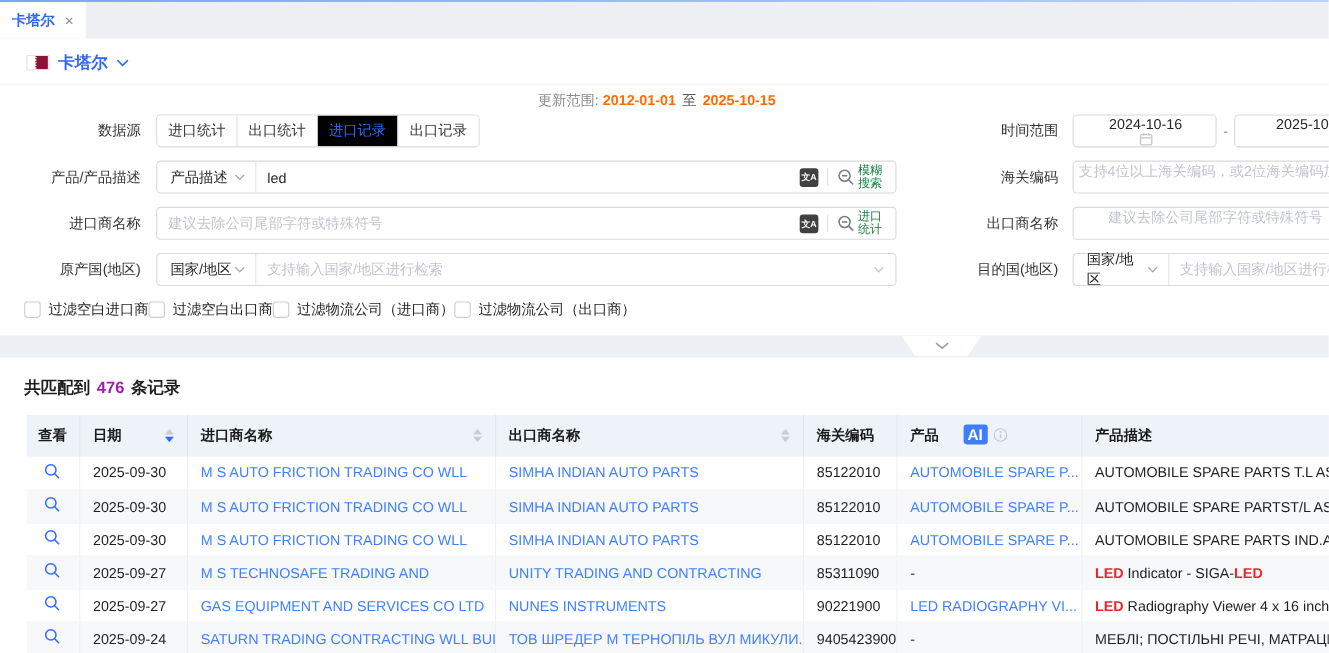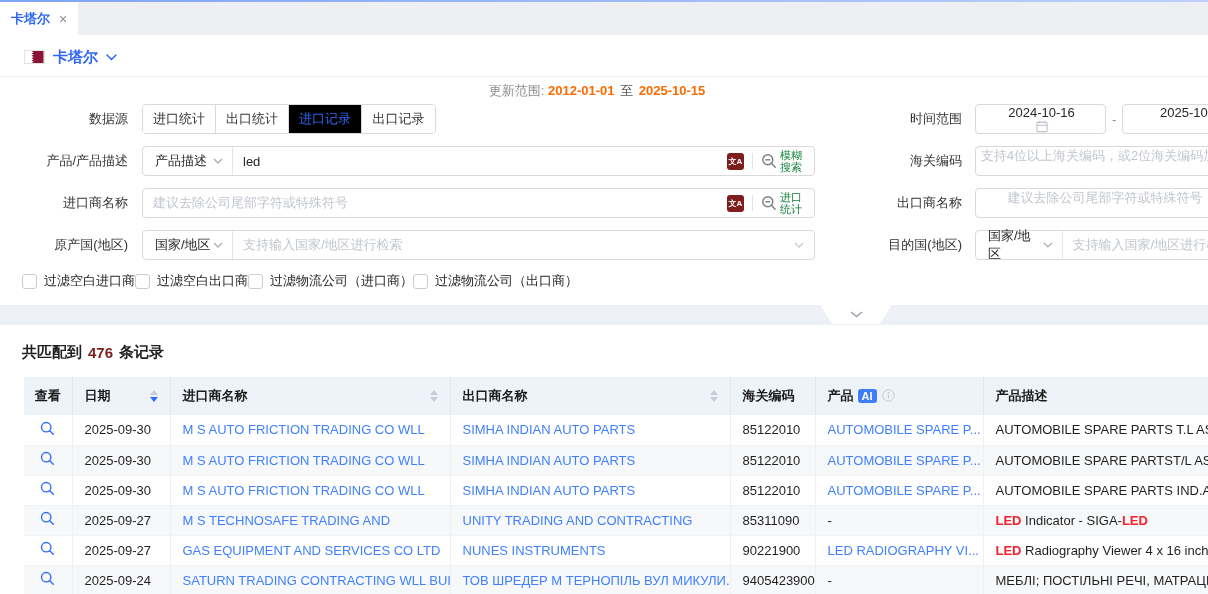--- a/index.html
+++ b/index.html
@@ -38,21 +38,21 @@
   .btn.active { background:#000000; color:#2f66f5; }
 
   .input, .compound { height:30px; border:1px solid #d9d9d9; border-radius:4px; background:#fff; display:flex; align-items:center; }
   .input { padding:0 10px;flex-direction:column; }
   .compound { padding:0; align-items:stretch; }
   .compound .sel { width:90px; display:flex; align-items:center; justify-content:space-between; padding:0 9px 0 12px; border-right:1px solid #e3e5e9; color:#262626; cursor:pointer; }
   .compound .inp-area { flex:1 1 auto; display:flex; align-items:center; padding:0 10px; overflow:hidden; }
   .placeholder { color:#c1c5cd; white-space:nowrap; overflow:hidden; }
   .value { color:#262626; white-space:nowrap; }
   .suffix { display:flex; align-items:center; gap:8px; padding:0 10px 0 6px; }
-  .trans-icon { width:17px; height:17px; background:#7f1d1d; border-radius:3px; color:#fff; font-size:8px; font-weight:bold; display:flex; align-items:center; justify-content:center; cursor:pointer; }
+  .trans-icon { width:17px; height:17px; background:#404040; border-radius:3px; color:#fff; font-size:8px; font-weight:bold; display:flex; align-items:center; justify-content:center; cursor:pointer; }
   .vsep { width:1px; height:16px; background:#e2e2e2; }
   .search-act { display:flex; align-items:center; gap:3px; color:#15803d; cursor:pointer;justify-content:center; }
   .search-act .stext { width:24px; font-size:11px; line-height:12px; }
   .chev { display:flex; align-items:center; }
 
   .date-input { width:131px; padding:0 8px 0 10px; justify-content:space-between; }
   .date-input.second { width:140px; }
   .dash { margin:0 6px; color:#8c8c8c; }
   .right-field { display:flex; align-items:center; }
   .wide-right { width:260px; }
@@ -61,33 +61,33 @@
   .check { display:flex; align-items:center; gap:7px; cursor:pointer; }
   .box { width:15px; height:15px; border:1px solid #c9cdd4; border-radius:3px; background:#fff; }
   .filter-bottom { height:15px; }
 
   .strip { height:20px; background:#edf0f4; position:relative; }
   .collapse-tab { position:absolute; left:820px; top:0; width:72px; height:19px; background:#fff;
     clip-path:polygon(0 0,100% 0,83% 100%,17% 100%); display:flex; align-items:center; justify-content:center; cursor:pointer; }
 
   .results { padding:18px 16px 0 22px; }
   .summary { font-size:15px; font-weight:bold; color:#1f1f1f; display:flex; align-items:center; }
-  .summary .count { color:#7f1d1d; margin:0 6px; }
+  .summary .count { color:#a21caf; margin:0 6px; }
   .table-wrap { margin-top:15px; margin-left:2px; width:1186px; overflow:hidden; }
   table { border-collapse:collapse; table-layout:fixed; width:1249px; font-size:13px; }
   thead th { background:#eef2f9; height:38px; font-weight:bold; color:#1a1a1a; text-align:left; padding:0 12px; border-right:1px solid #e2e6ed; }
   thead th.center { text-align:center; padding:0; }
   thead th:last-child { border-right:none; }
   .th-flex { display:flex; align-items:center; justify-content:space-between; }
   .sorter { display:flex; flex-direction:column; gap:2px; cursor:pointer; }
   .caret { width:0; height:0; border-left:4px solid transparent; border-right:4px solid transparent; }
   .caret.up { border-bottom:5px solid #c8ccd4; }
   .caret.down { border-top:5px solid #c8ccd4; }
   .caret.down.active { border-top-color:#2f6bff; }
-  .ai-badge { background:#3f7dff; color:#fff; font-size:11px; font-weight:bold; padding:1px 4px; border-radius:3px; margin-left:4px; }
+  .ai-badge { background:#3f7dff; color:#fff; font-size:14px; font-weight:bold; padding:1px 4px; border-radius:3px; margin-left:22px; }
   .info-icon { margin-left:5px; display:inline-flex; vertical-align:-2px; }
   tbody td { height:30px; padding:0 12px; border-right:1px solid #eef0f4; border-bottom:1px solid #f2f3f5; white-space:nowrap; overflow:hidden; color:#1f1f1f; }
   tbody td:last-child { border-right:none; }
   tbody tr:nth-child(even) { background:#f7f8fa; }
   td.view { text-align:center; padding:0; }
   .view-btn { display:inline-flex; cursor:pointer; }
   a.cell-link { color:#4080ff; text-decoration:none; cursor:pointer; }
   .hl { color:#f5222d; font-weight:bold; }
 </style>
 </head>

